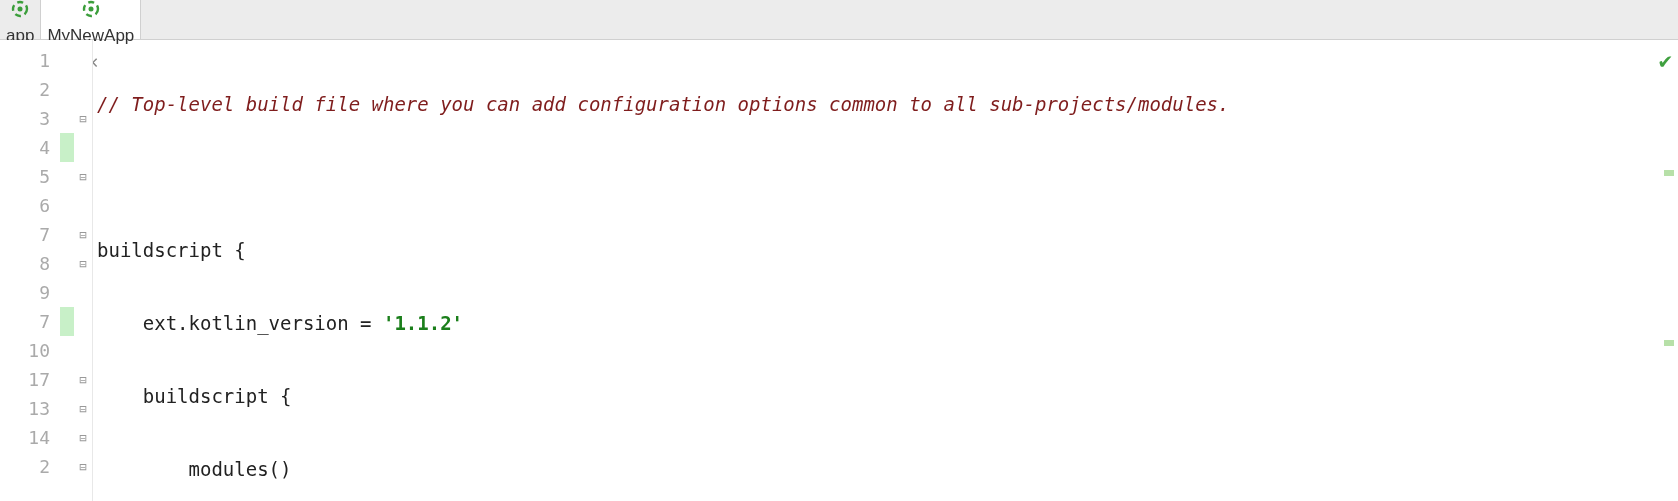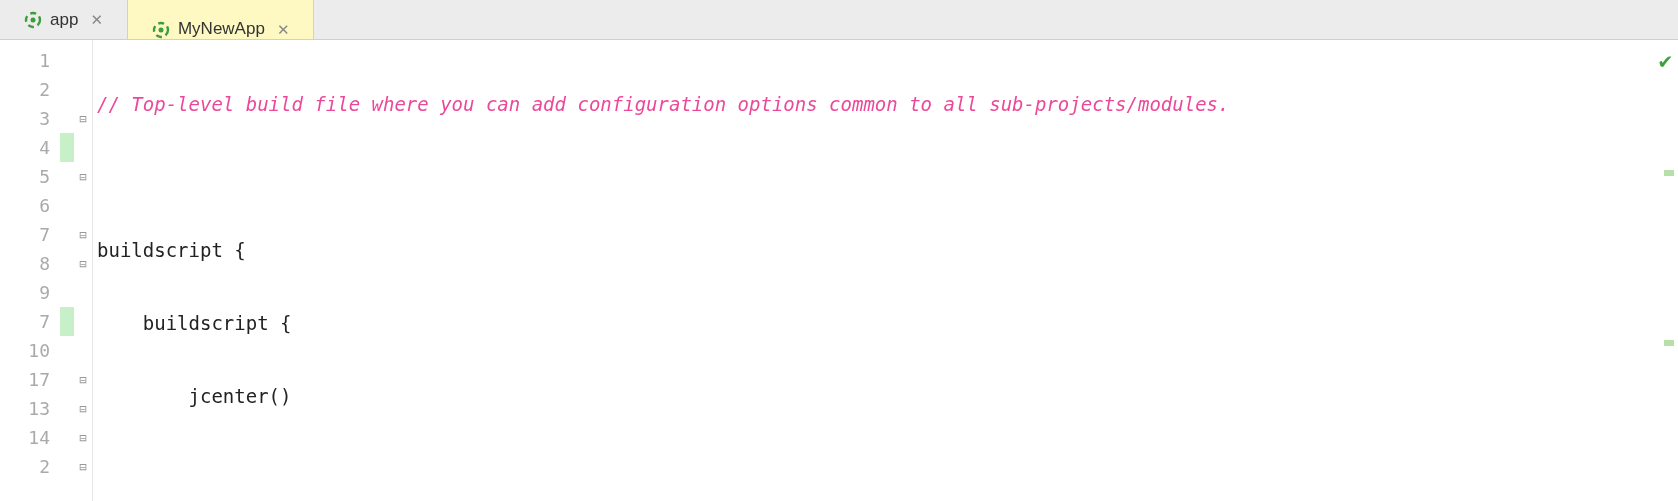--- a/index.html
+++ b/index.html
@@ -13,31 +13,31 @@
   }
   .tab-bar {
     display: flex;
     height: 40px;
     background: #ececec;
     border-bottom: 1px solid #d0d0d0;
   }
   .tab {
     display: flex;
     align-items: center;
-    padding: 0 24px;
+    padding: 0 6px;
     gap: 8px;
     border-right: 1px solid #d0d0d0;
     cursor: pointer;
     font-family: -apple-system, "Segoe UI", sans-serif;
     font-size: 17px;
     color: #333;
+    flex-direction: column;
   }
   .tab.active {
-    background: #fef9c3;
-    align-items: flex-end;
+    background: #ffffff;
   }
   .tab-icon {
     width: 18px;
     height: 18px;
     display: inline-flex;
     align-items: center;
     justify-content: center;
   }
   .close-x {
     color: #888;
@@ -85,21 +85,21 @@
   .code {
     flex: 1;
     padding-top: 6px;
     padding-left: 4px;
     white-space: pre;
     color: #222;
     position: relative;
     border-left: 1px solid #e8e8e8;
   }
   .code .line { height: 29px; line-height: 29px; }
-  .c-comment { color: #ec4899; font-style: italic; }
+  .c-comment { color: #7f1d1d; font-style: italic; }
   .c-str { color: #1b7f1b; font-weight: 600; }
   .right-strip {
     width: 30px;
     position: relative;
     background: #ffffff;
   }
   .check {
     position: absolute;
     top: 8px;
     right: 6px;
@@ -196,22 +196,23 @@
     <div class="mark">⊟</div>
     <div class="mark">⊟</div>
     <div class="mark">⊟</div>
     <div class="mark">⊟</div>
   </div>
 
   <div class="code">
     <div class="line"><span class="c-comment">// Top-level build file where you can add configuration options common to all sub-projects/modules.</span></div>
     <div class="line"><span></span></div>
     <div class="line"><span>buildscript {</span></div>
+    <div class="line"><span>    ext.kotlin_version = </span><span class="c-str">'1.1.2'</span></div>
     <div class="line"><span>    buildscript {</span></div>
-    <div class="line"><span>        jcenter()</span></div>
+    <div class="line"><span>        modules()</span></div>
     
     
     
     
     
     
     
     
     
   </div>

